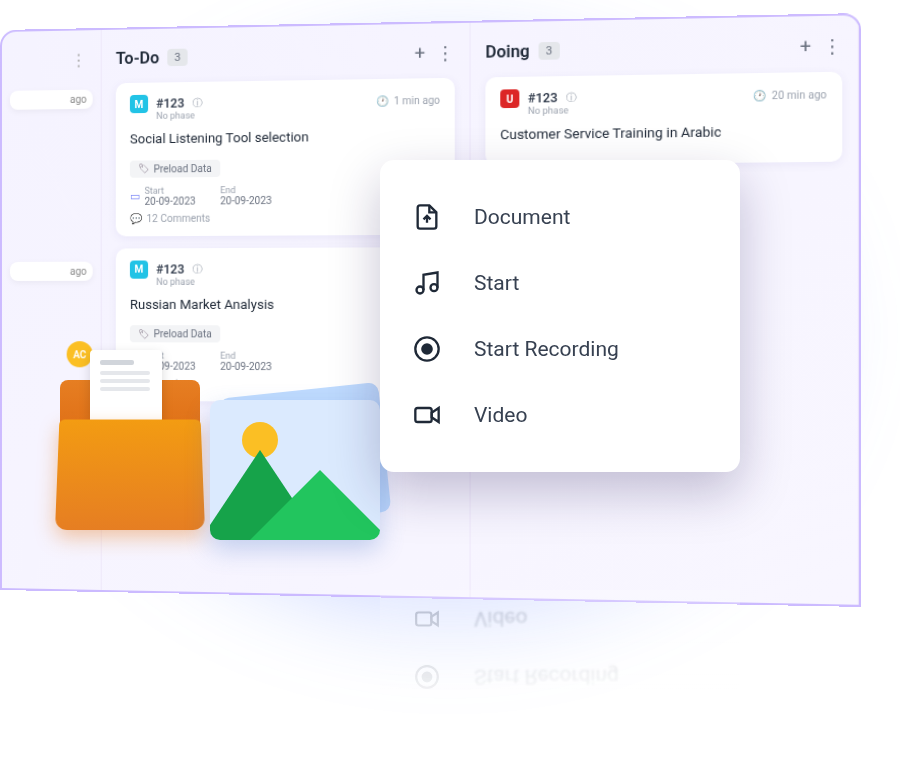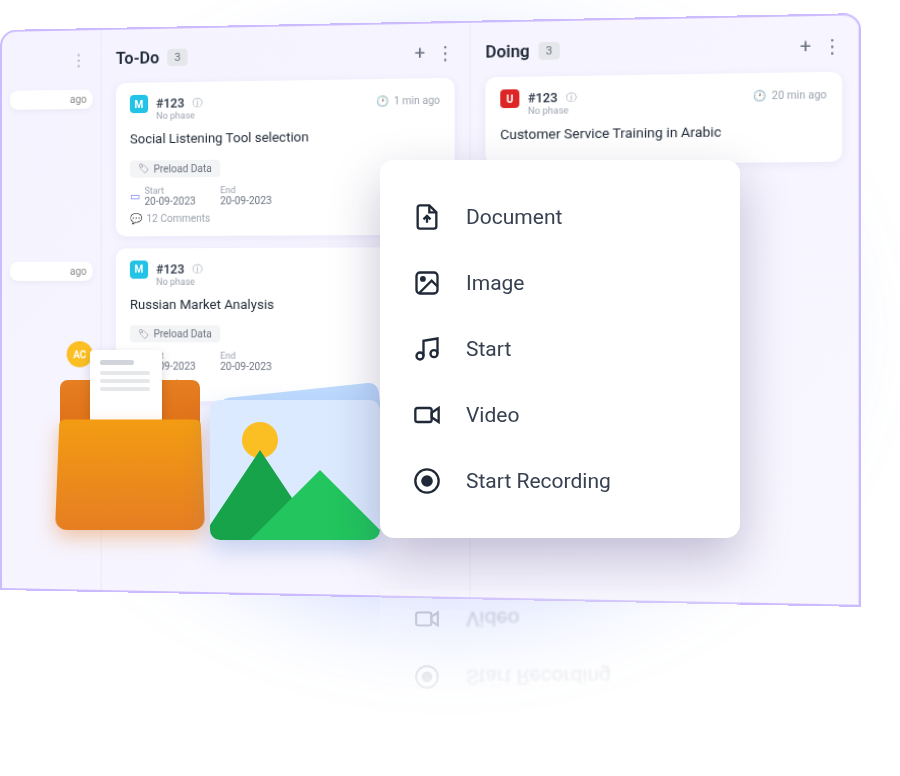--- a/index.html
+++ b/index.html
@@ -324,21 +324,21 @@
   background: #fff;
   border-radius: 14px;
   box-shadow: 0 20px 50px rgba(30,20,80,0.25);
   padding: 24px 28px;
   z-index: 10;
 }
 
 .menu-item {
   display: flex;
   align-items: center;
-  gap: 24px;
+  gap: 32px;
   padding: 18px 4px;
   cursor: pointer;
 }
 
 .menu-icon {
   width: 30px; height: 30px;
   display: flex;
   align-items: center;
   justify-content: center;
 }
@@ -507,54 +507,44 @@
           <path d="M14 2H6a2 2 0 0 0-2 2v16a2 2 0 0 0 2 2h12a2 2 0 0 0 2-2V8l-6-6z"></path>
           <path d="M14 2v6h6"></path>
           <path d="M12 17v-6M9 14l3-3 3 3"></path>
         </svg>
     </span>
     <span class="menu-label">Document</span>
   </div>
   <div class="menu-item">
     <span class="menu-icon">
       <svg viewBox="0 0 24 24" width="28" height="28">
-          <rect x="3" y="3" width="18" height="18" rx="3"></rect>
-          <circle cx="8.5" cy="8.5" r="1.5" fill="#1f2937"></circle>
-          <path d="M21 15l-5-5L5 21"></path>
-        </svg>
-    </span>
-    <span class="menu-label">Image</span>
-  </div>
-  <div class="menu-item">
-    <span class="menu-icon">
-      <svg viewBox="0 0 24 24" width="28" height="28">
           <path d="M9 18V5l12-2v13"></path>
           <circle cx="6" cy="18" r="3"></circle>
           <circle cx="18" cy="16" r="3"></circle>
         </svg>
     </span>
     <span class="menu-label">Start</span>
+  </div>
+  <div class="menu-item">
+    <span class="menu-icon">
+      <svg viewBox="0 0 24 24" width="28" height="28">
+          <circle cx="12" cy="12" r="10"></circle>
+          <circle cx="12" cy="12" r="4" fill="#1f2937"></circle>
+        </svg>
+    </span>
+    <span class="menu-label">Start Recording</span>
   </div>
   <div class="menu-item">
     <span class="menu-icon">
       <svg viewBox="0 0 24 24" width="28" height="28">
           <rect x="2" y="6" width="14" height="12" rx="2"></rect>
           <path d="M16 10l6-4v12l-6-4z"></path>
         </svg>
     </span>
     <span class="menu-label">Video</span>
-  </div>
-  <div class="menu-item">
-    <span class="menu-icon">
-      <svg viewBox="0 0 24 24" width="28" height="28">
-          <circle cx="12" cy="12" r="10"></circle>
-          <circle cx="12" cy="12" r="4" fill="#1f2937"></circle>
-        </svg>
-    </span>
-    <span class="menu-label">Start Recording</span>
   </div>
 </div>
 
 <div class="reflection">
   <div class="menu-item">
     <span class="menu-icon">
       <svg viewBox="0 0 24 24" width="26" height="26">
           <circle cx="12" cy="12" r="10"></circle>
           <circle cx="12" cy="12" r="4" fill="#1f2937"></circle>
         </svg>

